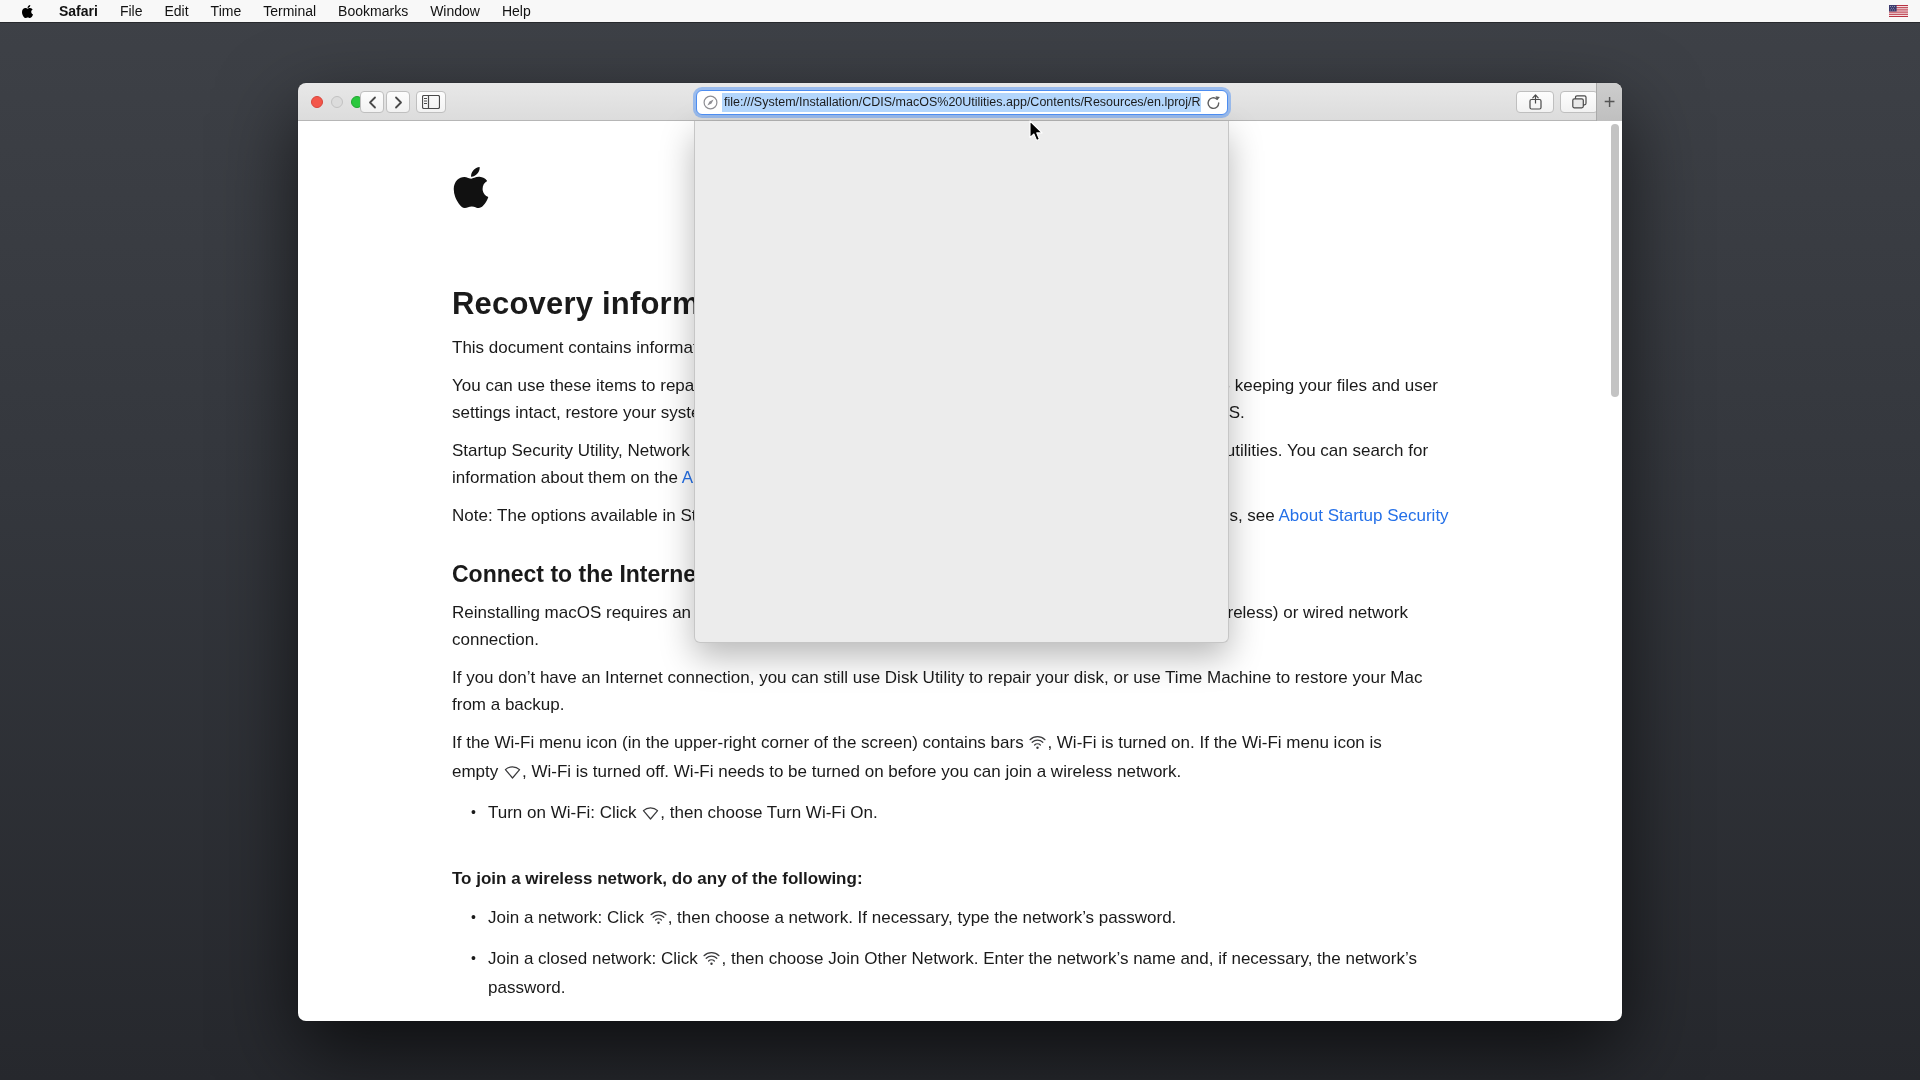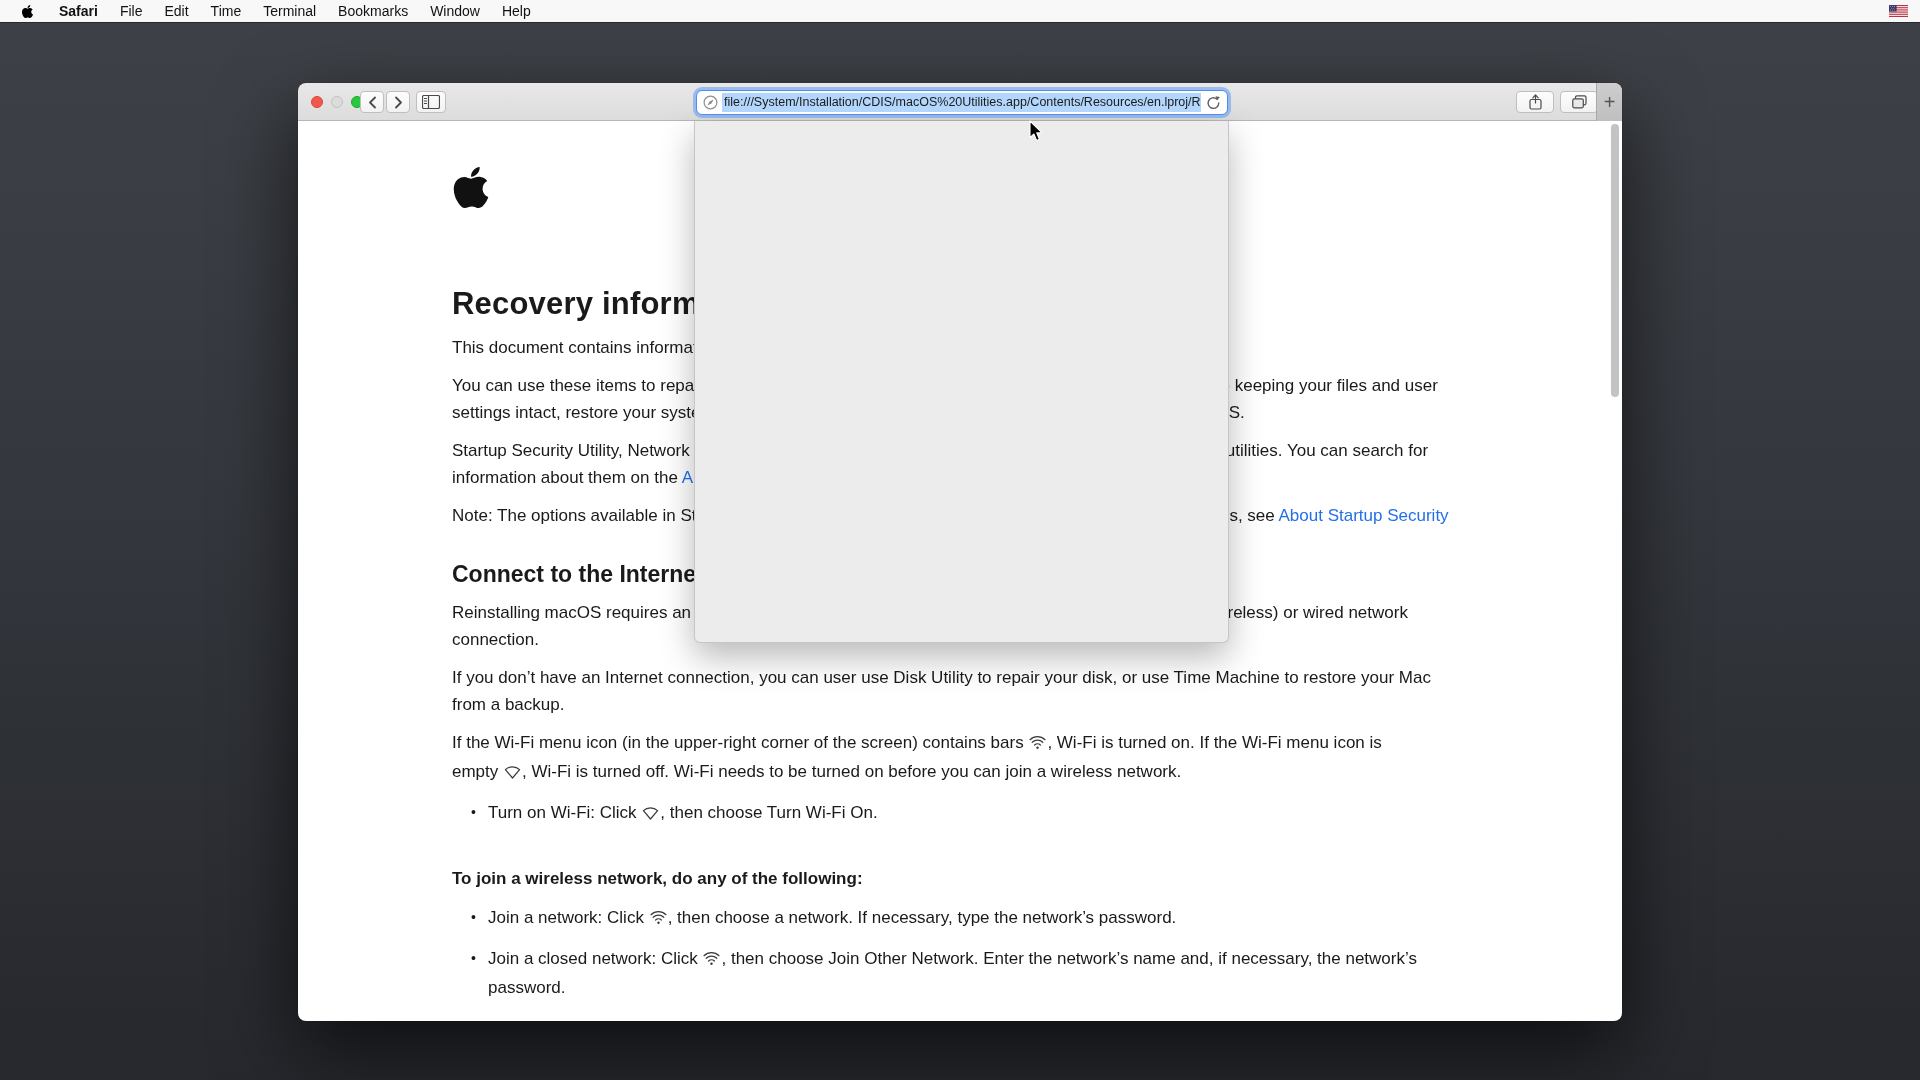--- a/index.html
+++ b/index.html
@@ -248,21 +248,21 @@
       </div>
 
       <h2 class="h2">Connect to the Internet</h2>
 
       <div class="para">
         <div class="line">Reinstalling macOS requires an Internet connection. To connect to the Internet, you can use a Wi-Fi (wireless) or wired network</div>
         <div class="line">connection.</div>
       </div>
 
       <div class="para">
-        <div class="line">If you don’t have an Internet connection, you can user use Disk Utility to repair your disk, or use Time Machine to restore your Mac</div>
+        <div class="line">If you don’t have an Internet connection, you can still use Disk Utility to repair your disk, or use Time Machine to restore your Mac</div>
         <div class="line">from a backup.</div>
       </div>
 
       <div class="para">
         <div class="line">
           <span>If the Wi-Fi menu icon (in the upper-right corner of the screen) contains bars </span><span class="wifi"><svg width="17" height="14" viewBox="0 0 17 14">
                 <circle cx="8.5" cy="11.8" r="1.2" fill="#3a3a3c"></circle>
                 <path d="M5.6 9 a4.2 4.2 0 0 1 5.8 0" fill="none" stroke="#3a3a3c" stroke-width="1.2" stroke-linecap="round"></path>
                 <path d="M3.2 6.3 a7.7 7.7 0 0 1 10.6 0" fill="none" stroke="#3a3a3c" stroke-width="1.2" stroke-linecap="round"></path>
                 <path d="M1 3.7 a10.9 10.9 0 0 1 15 0" fill="none" stroke="#3a3a3c" stroke-width="1.2" stroke-linecap="round"></path>

